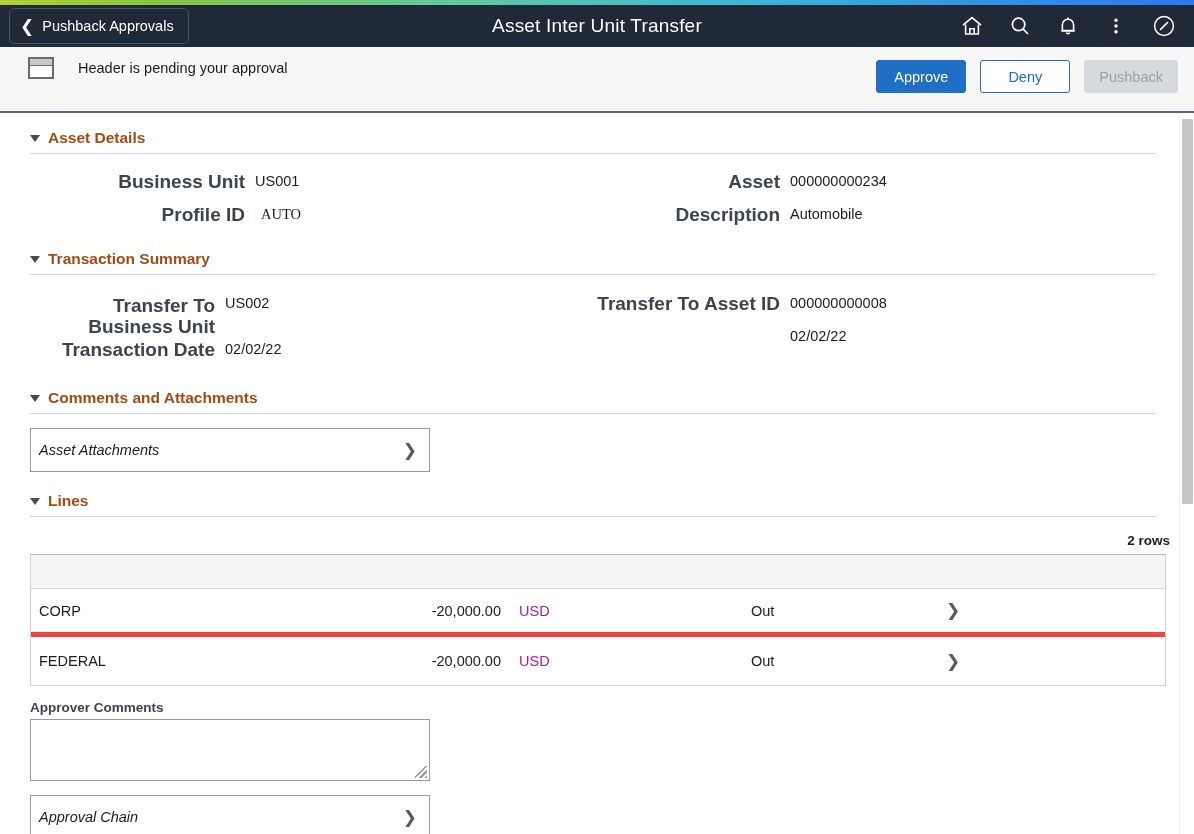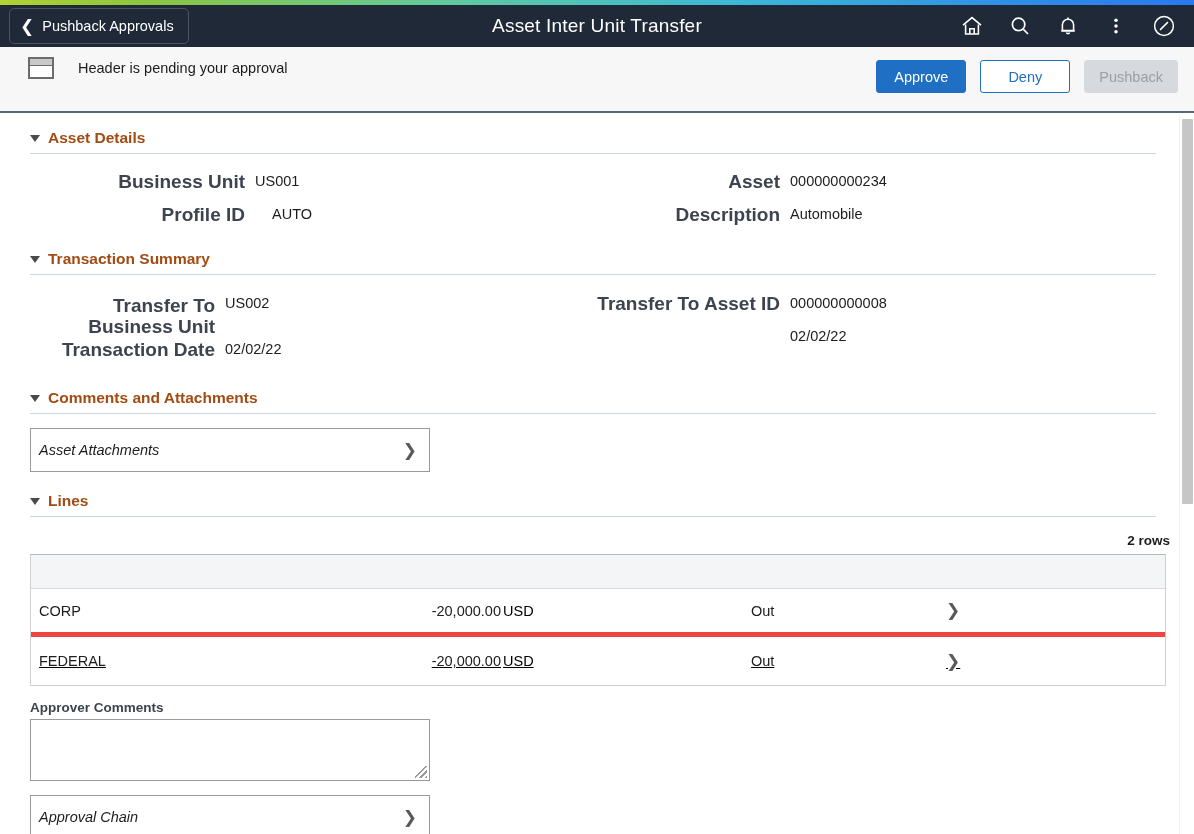--- a/index.html
+++ b/index.html
@@ -196,24 +196,24 @@
     height: 34px;
     background: #f4f5f6;
     border-bottom: 1px solid #d9d9d9;
   }
   .trow {
     height: 48px;
     display: flex; align-items: center;
     border-bottom: 5px solid #ef4444;
     cursor: pointer;
   }
-  .trow:last-child { border-bottom: none; text-decoration: underline; }
+  .trow:last-child { border-bottom: none; }
   .c-name  { width: 340px; padding-left: 8px; font-size: 14.5px; color: #1d1d1d; }
   .c-amt   { width: 130px; text-align: right; font-size: 14.5px; color: #1d1d1d; }
-  .c-cur   { width: 250px; padding-left: 2px; font-size: 14.5px; color: #000000; }
+  .c-cur   { width: 250px; padding-left: 18px; font-size: 14.5px; color: #a21caf; }
   .c-dir   { width: 195px; font-size: 14.5px; color: #1d1d1d; }
   .c-chev  { width: 200px; font-size: 17px; color: #595959; }
 
   
   .cmt-label {
     margin-left: 30px;
     font-size: 13.5px;
     font-weight: bold;
     color: #3d4450;
   }
@@ -332,21 +332,21 @@
       <div class="fld" style="left:470px; top:19px; width:280px; justify-content:flex-end;">
         <span class="lbl">Asset</span>
       </div>
       <div class="fld" style="left:750px; top:19px;">
         <span class="val">000000000234</span>
       </div>
 
       <div class="fld" style="left:0px; top:52px; width:215px; justify-content:flex-end;">
         <span class="lbl">Profile ID</span>
       </div>
-      <div class="fld" style="left:232px; top:52px;">
+      <div class="fld" style="left:221px; top:52px;font-family:Liberation Serif, serif;">
         <span class="val">AUTO</span>
       </div>
 
       <div class="fld" style="left:470px; top:52px; width:280px; justify-content:flex-end;">
         <span class="lbl">Description</span>
       </div>
       <div class="fld" style="left:750px; top:52px;">
         <span class="val">Automobile</span>
       </div>
     </div>

